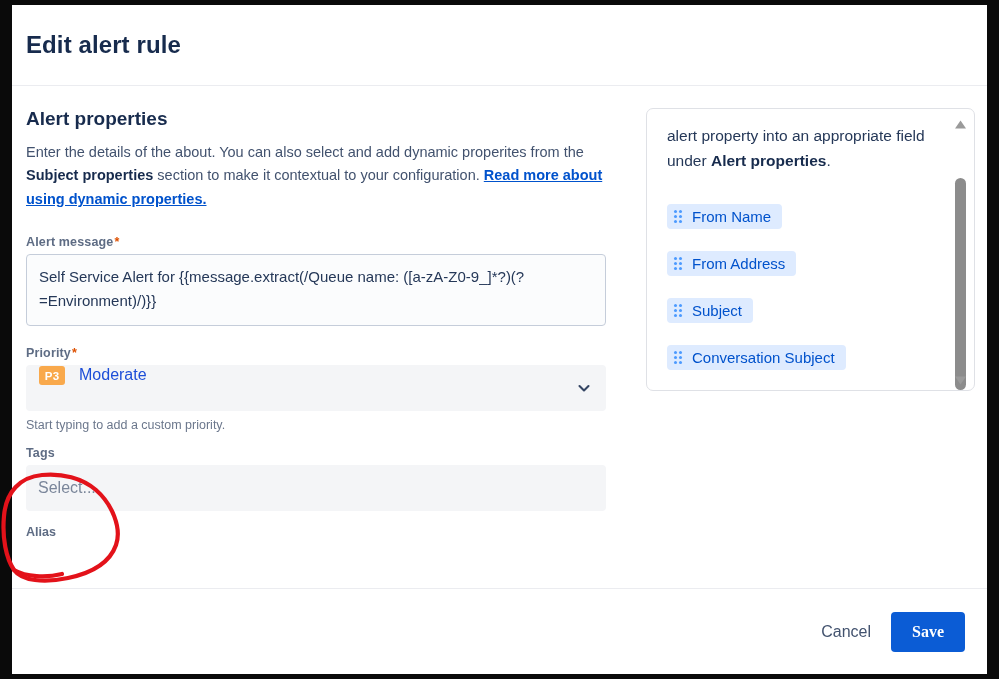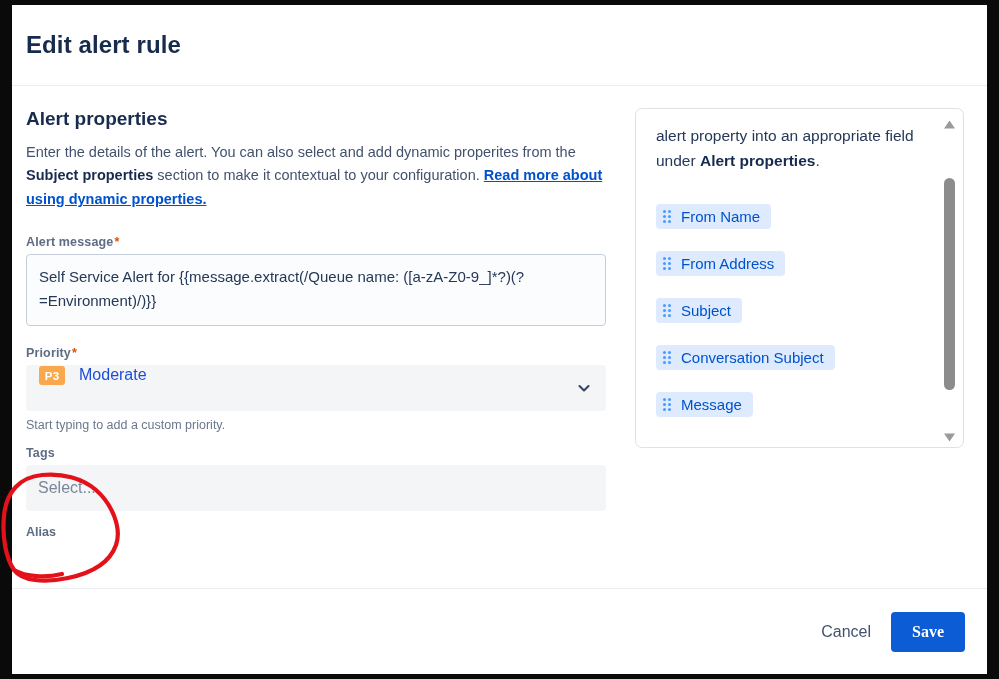--- a/index.html
+++ b/index.html
@@ -52,21 +52,21 @@
   }
 
   
   .dlg-body {
     flex: 1 1 auto;
     position: relative;
     overflow: hidden;
     background: #ffffff;
     display: flex;
     padding: 22px 14px 0 14px;
-    gap: 13px;
+    gap: 24px;
   }
 
   
   .left-col {
     width: 596px;
     flex: 0 0 596px;
   }
 
   .section-title {
     font-size: 19px;
@@ -179,21 +179,21 @@
 
   
   .right-col {
     width: 329px;
     flex: 0 0 329px;
     padding-top: 0px;
   }
   .props-panel {
     position: relative;
     width: 329px;
-    height: 340px;
+    height: 283px;
     border: 1px solid #dfe1e6;
     border-radius: 7px;
     background: #ffffff;
     padding: 14px 34px 10px 20px;
     overflow: hidden;
   }
   .panel-text {
     font-size: 15.5px;
     line-height: 1.62;
     color: #253858;
@@ -311,21 +311,21 @@
       <div class="dlg-title">Edit alert rule</div>
     </div>
 
     <div class="dlg-body">
 
       <div class="left-col">
 
         <div class="section-title">Alert properties</div>
 
         <div class="section-desc">
-          <span>Enter the details of the alert. You can also select and add dynamic properites from the </span><b>Subject properties</b><span> section to make it contextual to your configuration. </span><a href="#">Read more about using dynamic properties.</a>
+          <span>Enter the details of the about. You can also select and add dynamic properites from the </span><b>Subject properties</b><span> section to make it contextual to your configuration. </span><a href="#">Read more about using dynamic properties.</a>
         </div>
 
         <div class="field-label">
           <span>Alert message</span><span class="req">*</span>
         </div>
         <div class="textarea-box">Self Service Alert for {{message.extract(/Queue name: ([a-zA-Z0-9_]*?)(?=Environment)/)}}</div>
 
         <div class="field-label">
           <span>Priority</span><span class="req">*</span>
         </div>

